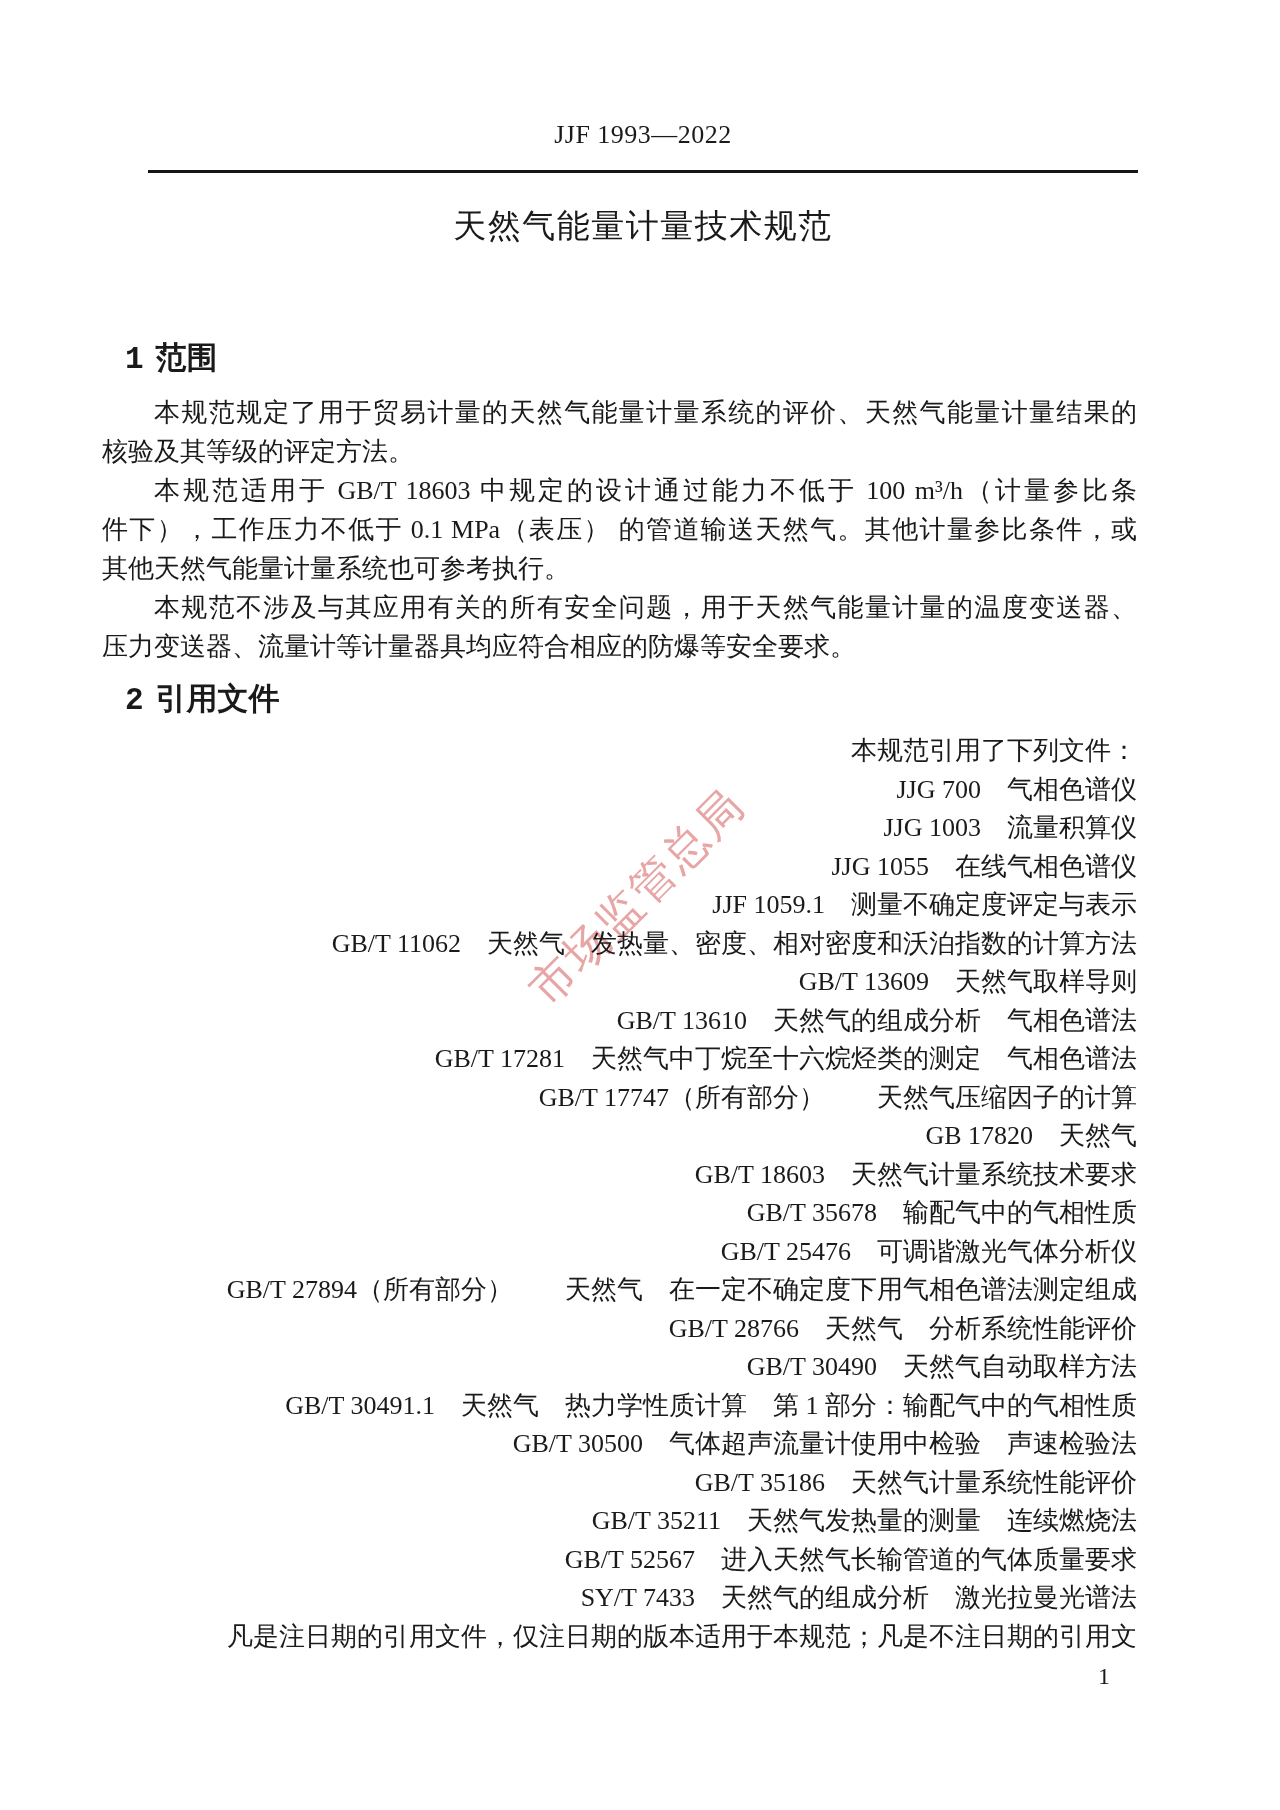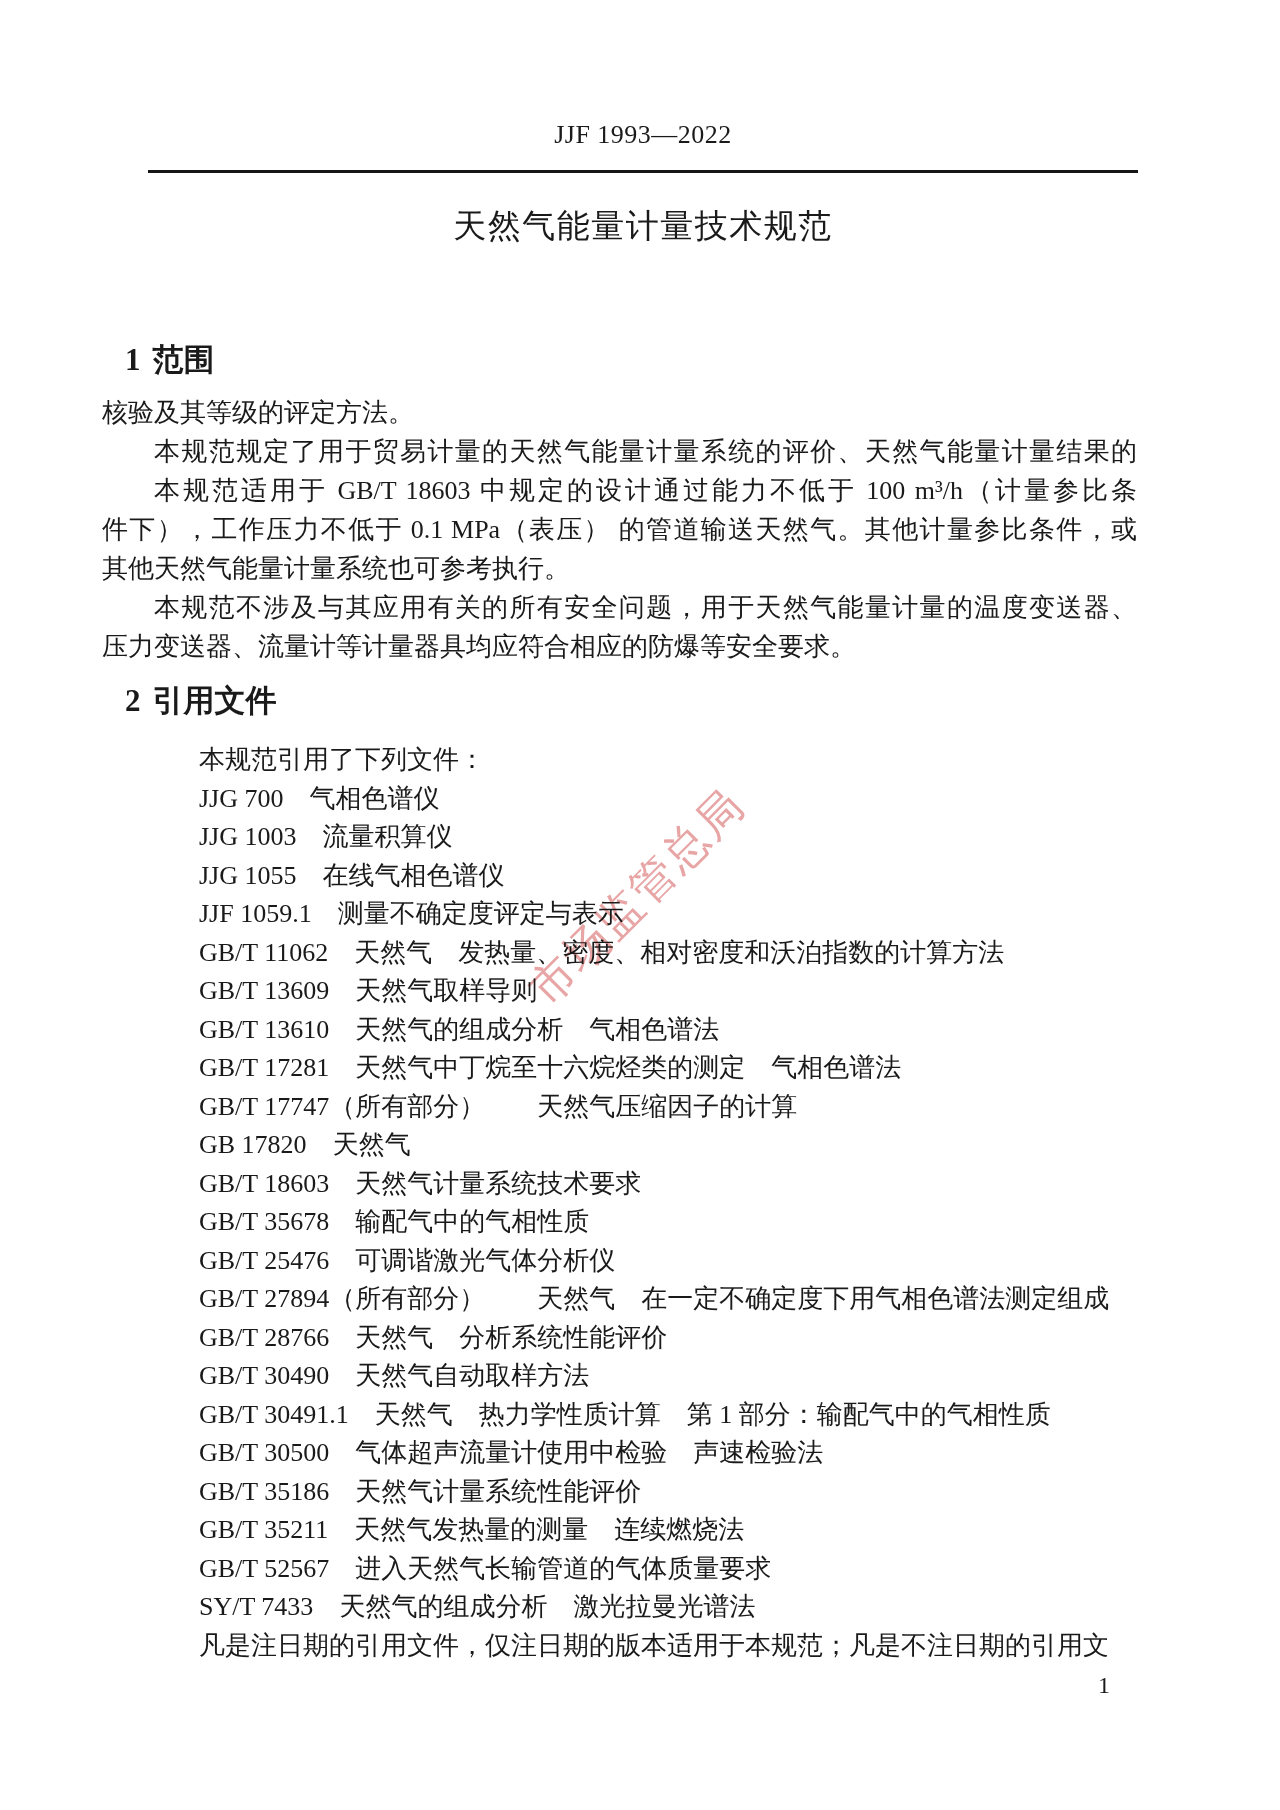--- a/index.html
+++ b/index.html
@@ -25,32 +25,32 @@
   .doc-code { padding-top:108px; font-size:26px; line-height:30px; letter-spacing:0.5px; }
   .rule { margin-top:20px; height:3px; background:#161616; }
   .doc-title {
     margin-top:33px; font-size:33px; line-height:40px; font-weight:normal;
     letter-spacing:1.5px;
     font-family:"Liberation Sans","DejaVu Sans",sans-serif;
   }
 
   .sec-heading {
     margin-left:23px; font-size:31px; line-height:40px; font-weight:bold;
-    font-family:Liberation Serif, serif;
+    font-family:Liberation Mono, monospace;
   }
   .sec-heading .num { display:inline-block; margin-right:12px; }
   .sec-heading-1 { margin-top:94px; }
   .sec-heading-2 { margin-top:15px; }
 
   .body-lines { margin-top:13px; font-size:26px; line-height:39px; }
   .bline { text-align:left; }
   .bline.indent { text-indent:2em; }
   .bline.fill { text-align:justify; text-align-last:justify; }
 
-  .ref-block { margin-top:20px; margin-left:97px; font-size:26px; line-height:38.5px; }
+  .ref-block { margin-top:11px; margin-left:97px; font-size:26px; line-height:38.5px;text-align:right; }
   .ref-row { white-space:nowrap; }
   .ref-row .code { margin-right:26px; }
 
   .page-num {
     margin-top:5px; width:100%; text-align:right; padding-right:27px;
     font-size:24px; line-height:30px;
   }
 </style>
 </head>
 <body>
@@ -65,22 +65,22 @@
       <div class="doc-code">JJF 1993—2022</div>
       <div class="rule"></div>
       <div class="doc-title">天然气能量计量技术规范</div>
     </div>
 
     <div class="sec-heading sec-heading-1">
       <span class="num">1</span><span>范围</span>
     </div>
 
     <div class="body-lines">
+      <div class="bline indent fill">本规范规定了用于贸易计量的天然气能量计量系统的评价、天然气能量计量结果的</div>
       <div class="bline">核验及其等级的评定方法。</div>
-      <div class="bline indent fill">本规范规定了用于贸易计量的天然气能量计量系统的评价、天然气能量计量结果的</div>
       <div class="bline indent fill">本规范适用于 GB/T 18603 中规定的设计通过能力不低于 100 m³/h（计量参比条</div>
       <div class="bline fill">件下），工作压力不低于 0.1 MPa（表压） 的管道输送天然气。其他计量参比条件，或</div>
       <div class="bline">其他天然气能量计量系统也可参考执行。</div>
       <div class="bline indent fill">本规范不涉及与其应用有关的所有安全问题，用于天然气能量计量的温度变送器、</div>
       <div class="bline">压力变送器、流量计等计量器具均应符合相应的防爆等安全要求。</div>
     </div>
 
     <div class="sec-heading sec-heading-2">
       <span class="num">2</span><span>引用文件</span>
     </div>

